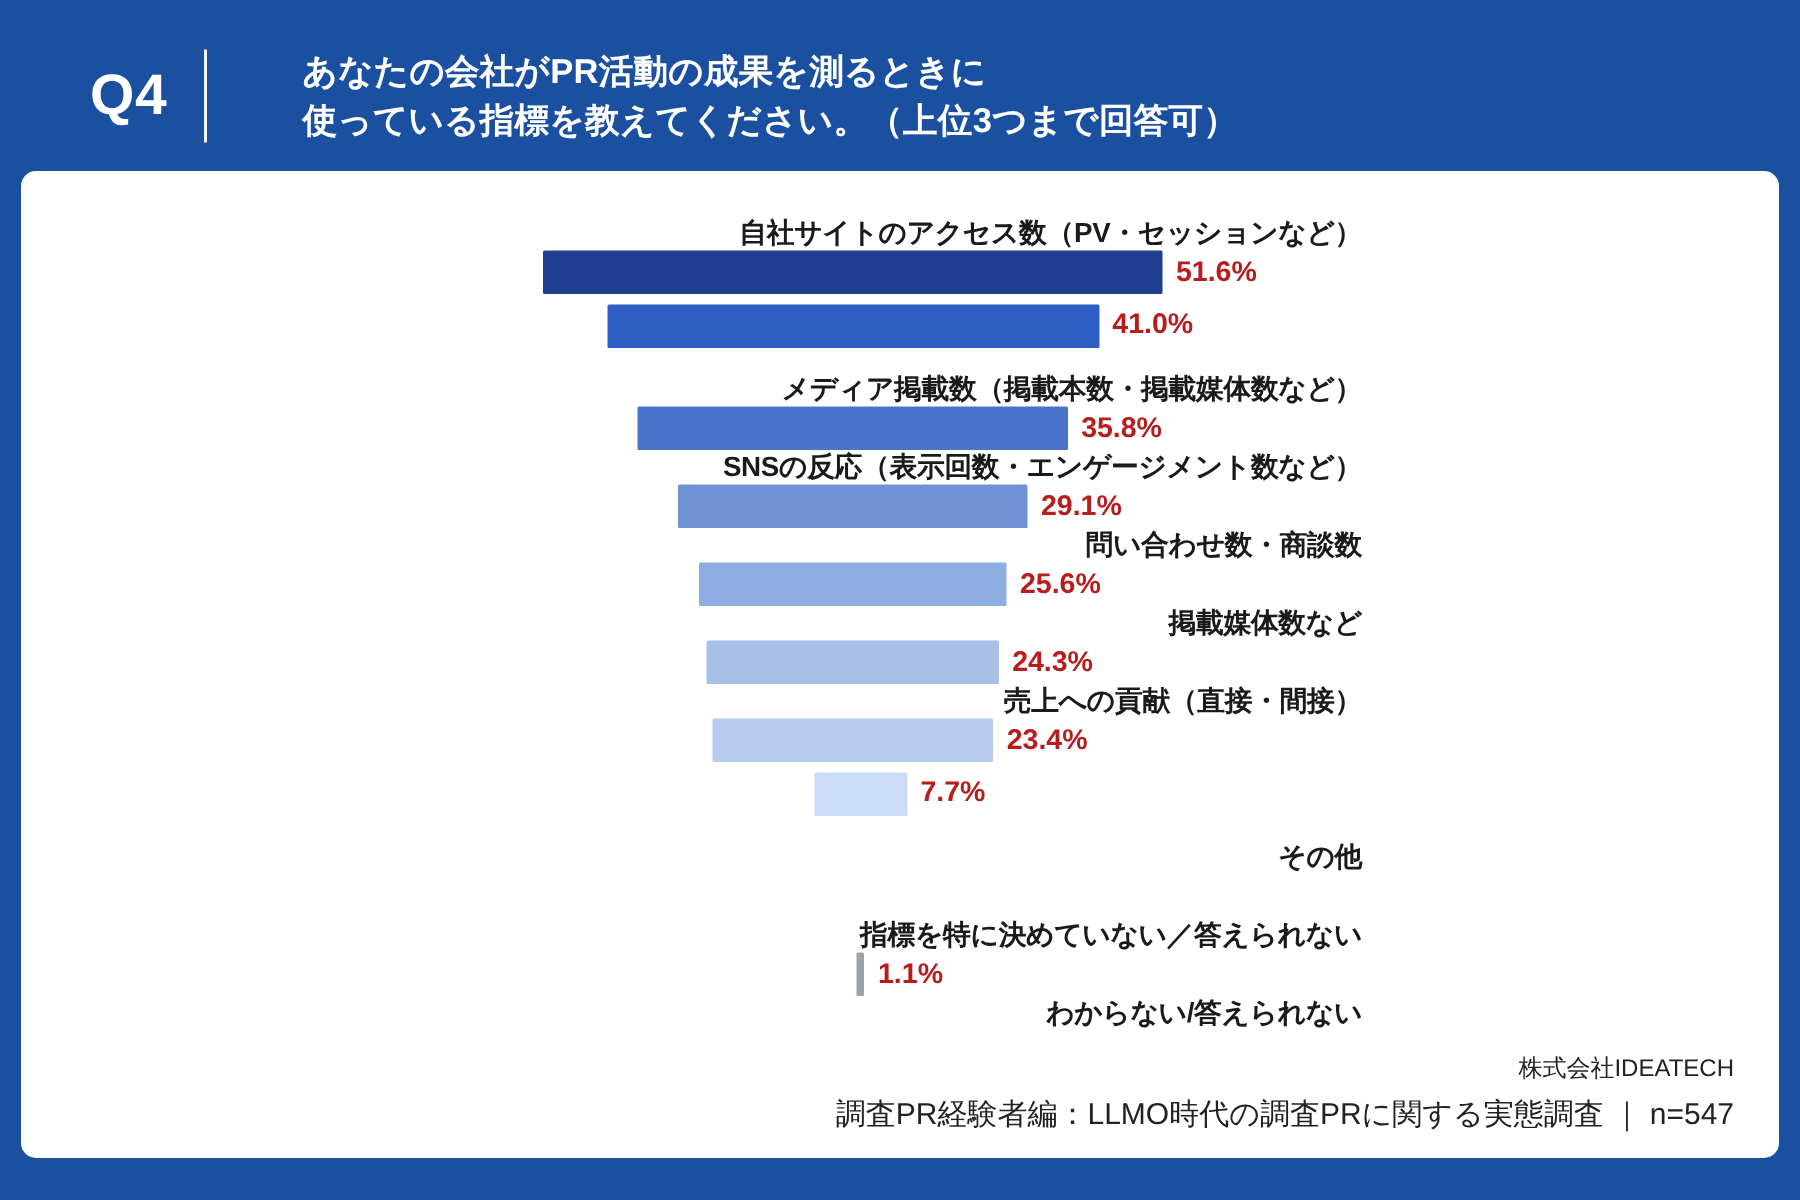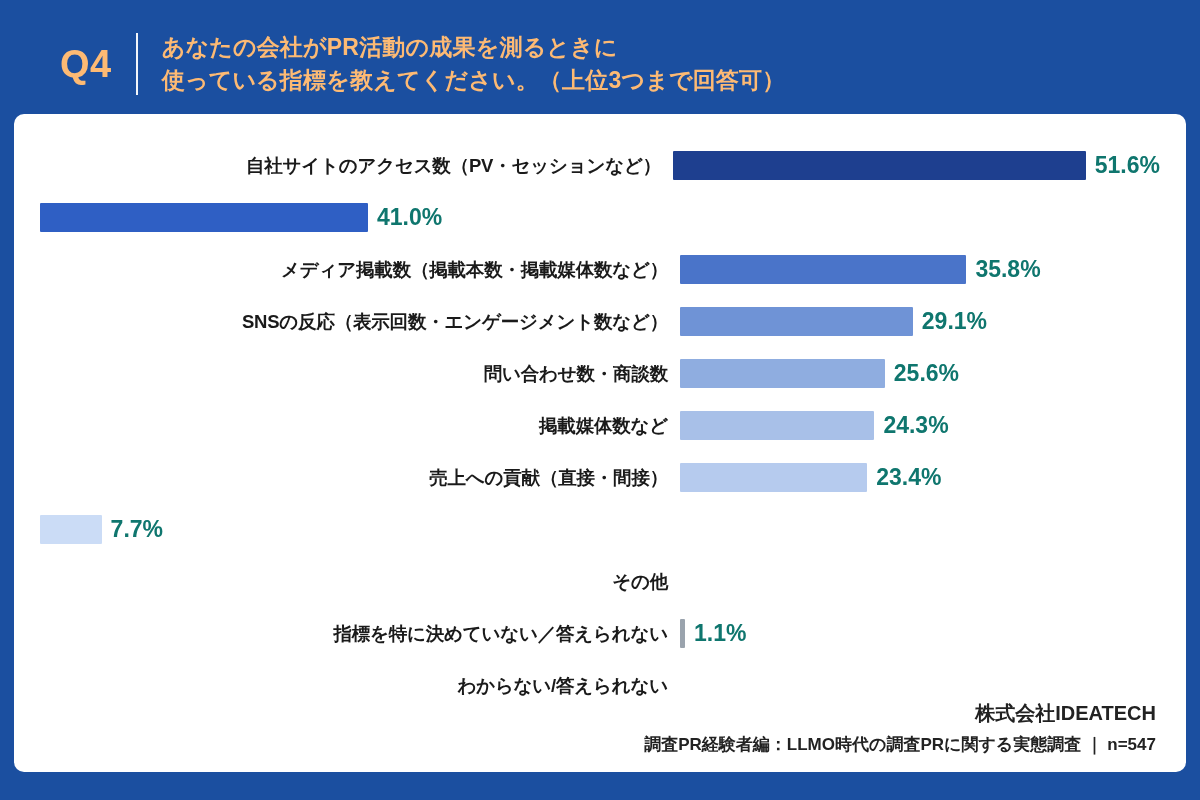--- a/index.html
+++ b/index.html
@@ -14,60 +14,62 @@
     width: 1200px; height: 800px;
     background: #1b4fa0;
     padding: 14px 14px 14px 14px;
   }
   
   .header {
     display: flex;
     align-items: center;
     height: 100px;
     padding-left: 46px;
-    color: #fdba74;
+    color: #ffffff;
   }
   .q-num {
     font-size: 38px;
     font-weight: bold;
     letter-spacing: 0.5px;
     padding-right: 24px;
     line-height: 1;
   }
   .q-divider {
     width: 2px;
     height: 62px;
     background: #ffffff;
     margin-right: 24px;
     opacity: 0.95;
   }
   .q-text {
     font-size: 23px;
     font-weight: bold;
     line-height: 1.45;
     letter-spacing: 0.2px;
+    margin-left: 40px;
   }
   
   .card {
     position: relative;
     background: #ffffff;
     border-radius: 10px;
     height: 658px;
     padding: 28px 26px 18px 26px;
     overflow: hidden;
   }
   .chart {
     position: relative;
     width: 100%;
   }
   .row {
     display: flex;
     align-items: center;
     height: 46px;
     margin-bottom: 6px;
+    flex-direction: column;
   }
   .row-label {
     width: 640px;
     text-align: right;
     padding-right: 12px;
     font-size: 18.5px;
     font-weight: bold;
     color: #1a1a1a;
     letter-spacing: -0.2px;
     white-space: nowrap;
@@ -77,43 +79,43 @@
     align-items: center;
     flex: 1;
     height: 100%;
   }
   .bar {
     height: 29px;
     border-radius: 1px;
   }
   .bar.tiny { min-width: 3px; }
   .bar-value {
-    font-size: 23px;
-    font-weight: bold;
-    color: #0f766e;
+    font-size: 19px;
+    font-weight: bold;
+    color: #b91c1c;
     padding-left: 9px;
     white-space: nowrap;
   }
   .bar-value.nobar { padding-left: 16px; }
   
   .footer {
     position: absolute;
     right: 30px;
     bottom: 16px;
     text-align: right;
     color: #222222;
   }
   .footer-line1 {
+    font-size: 16px;
+    font-weight: normal;
+    margin-bottom: 6px;
+  }
+  .footer-line2 {
     font-size: 20px;
-    font-weight: bold;
-    margin-bottom: 6px;
-  }
-  .footer-line2 {
-    font-size: 17px;
-    font-weight: bold;
+    font-weight: normal;
   }
 </style>
 </head>
 <body>
 
 <div id="root">
 
   <div class="header">
     <div class="q-num">Q4</div>
     <div class="q-divider"></div>

